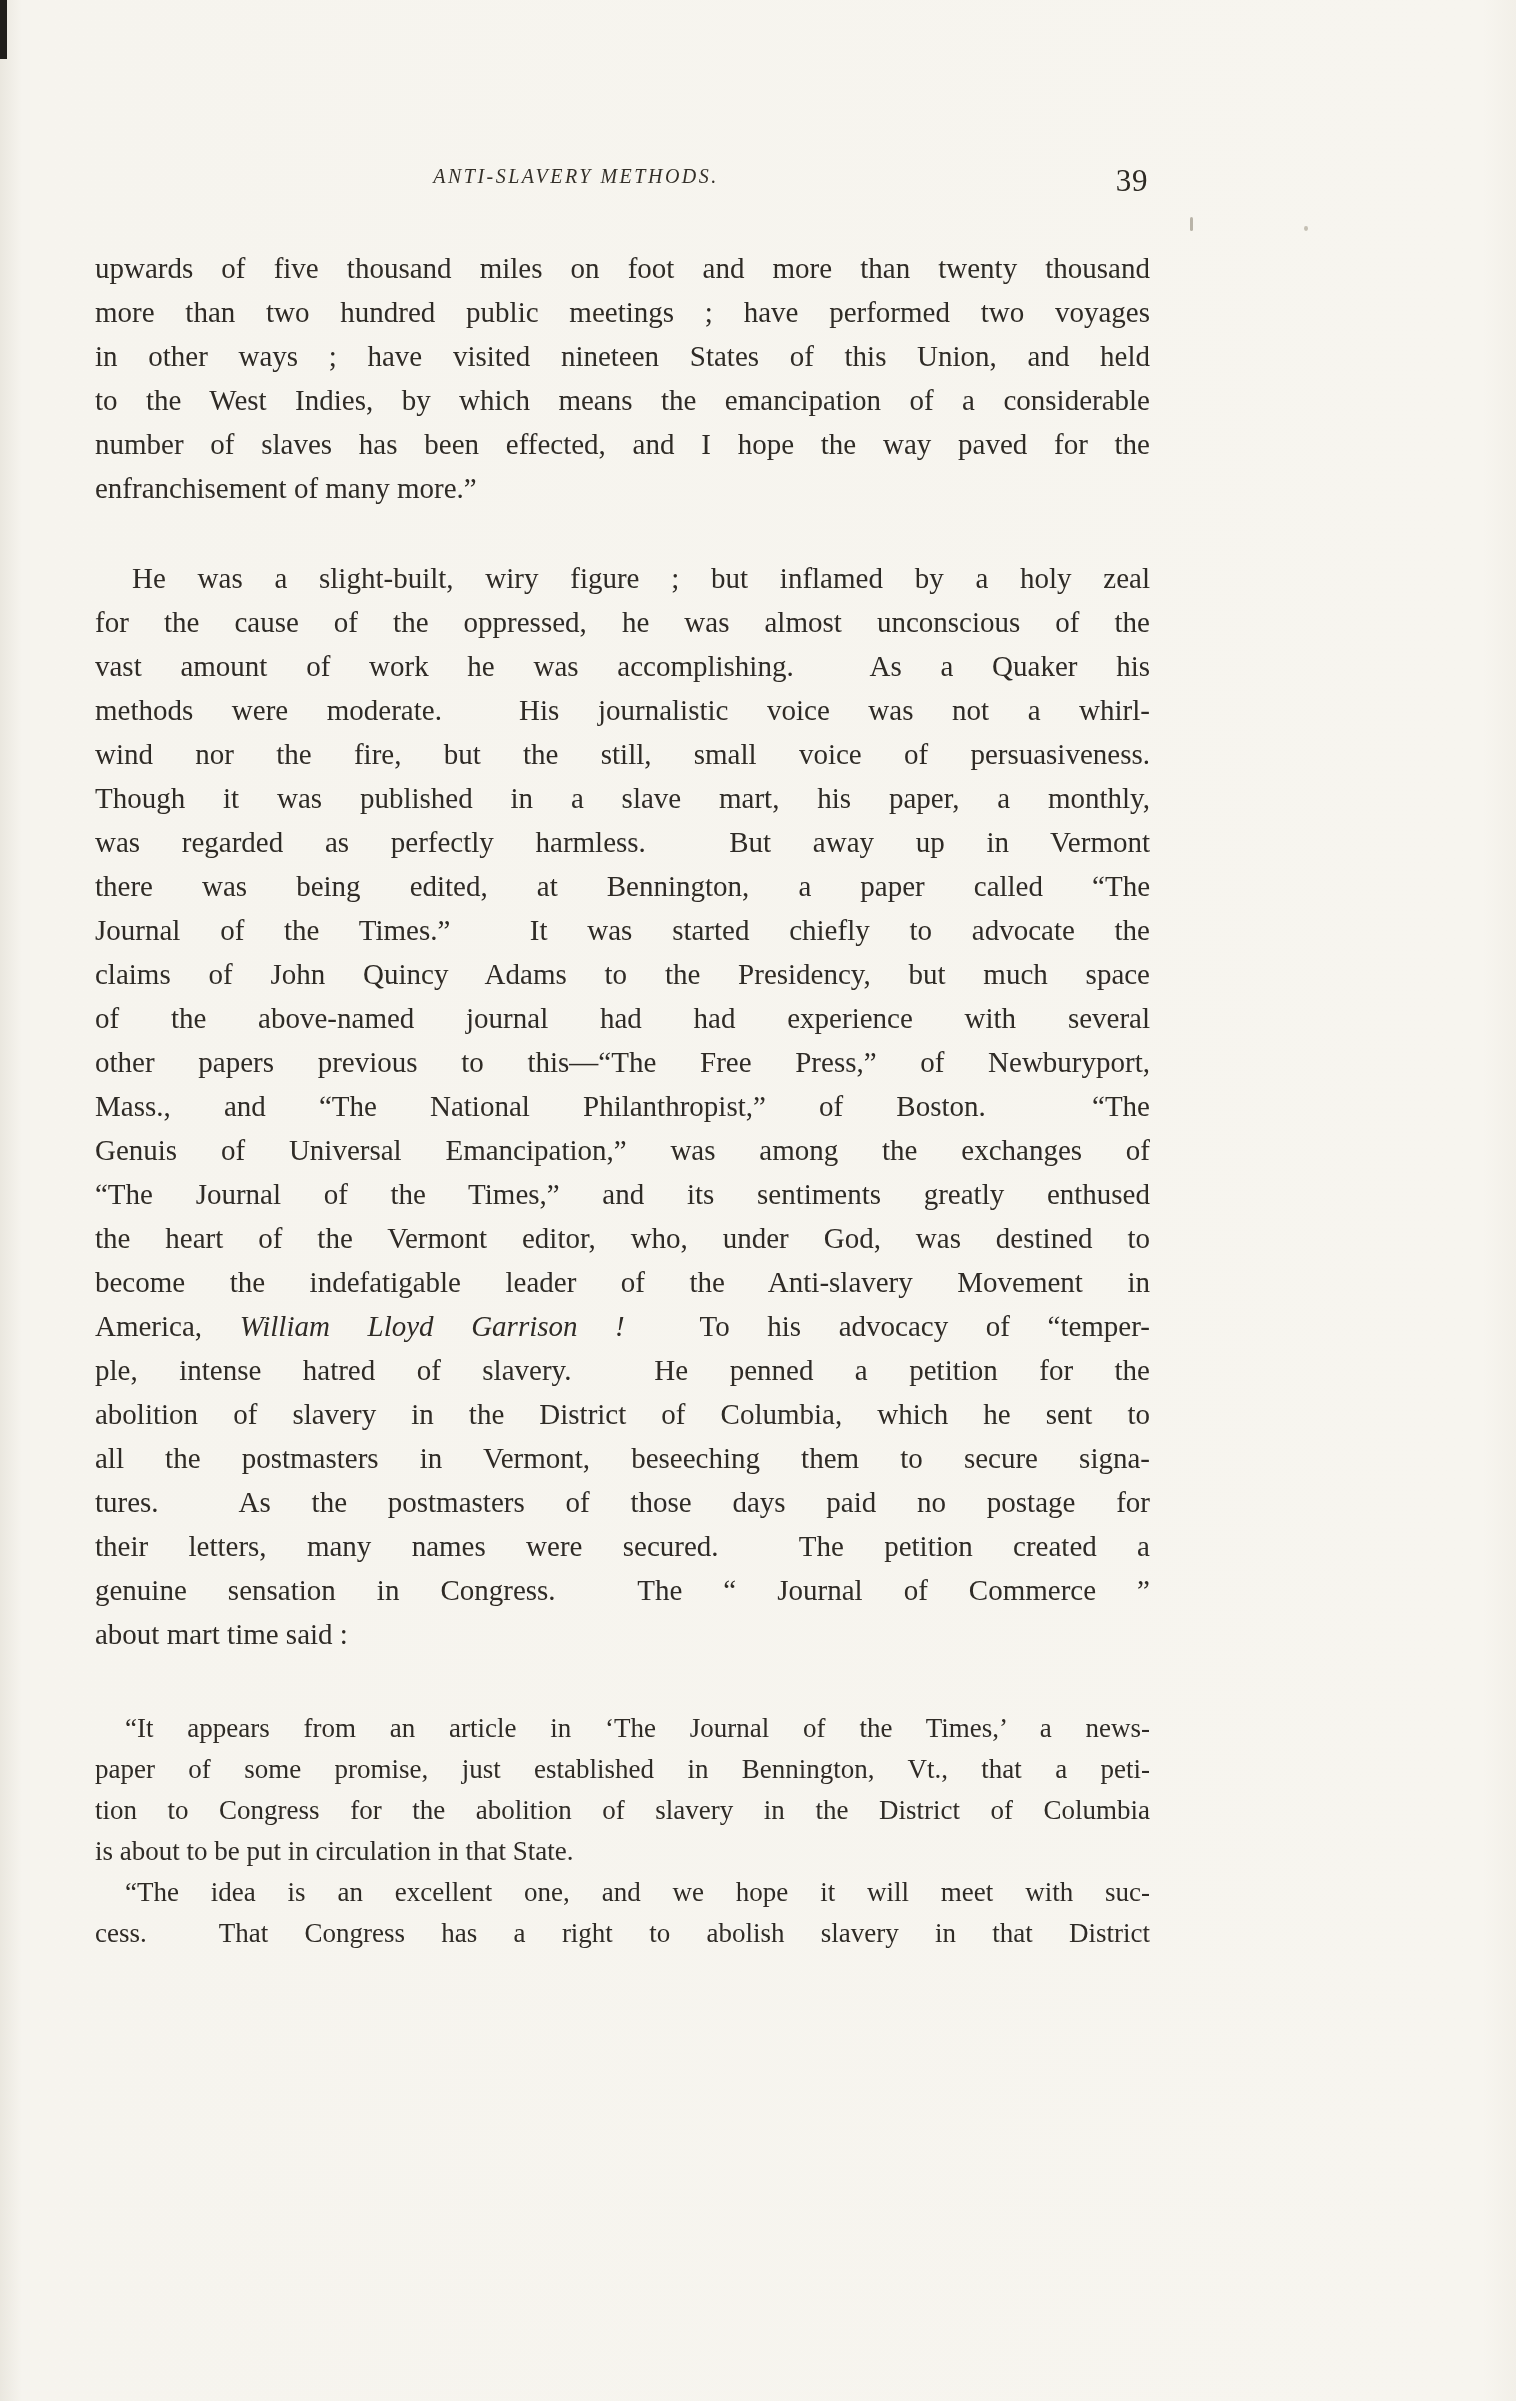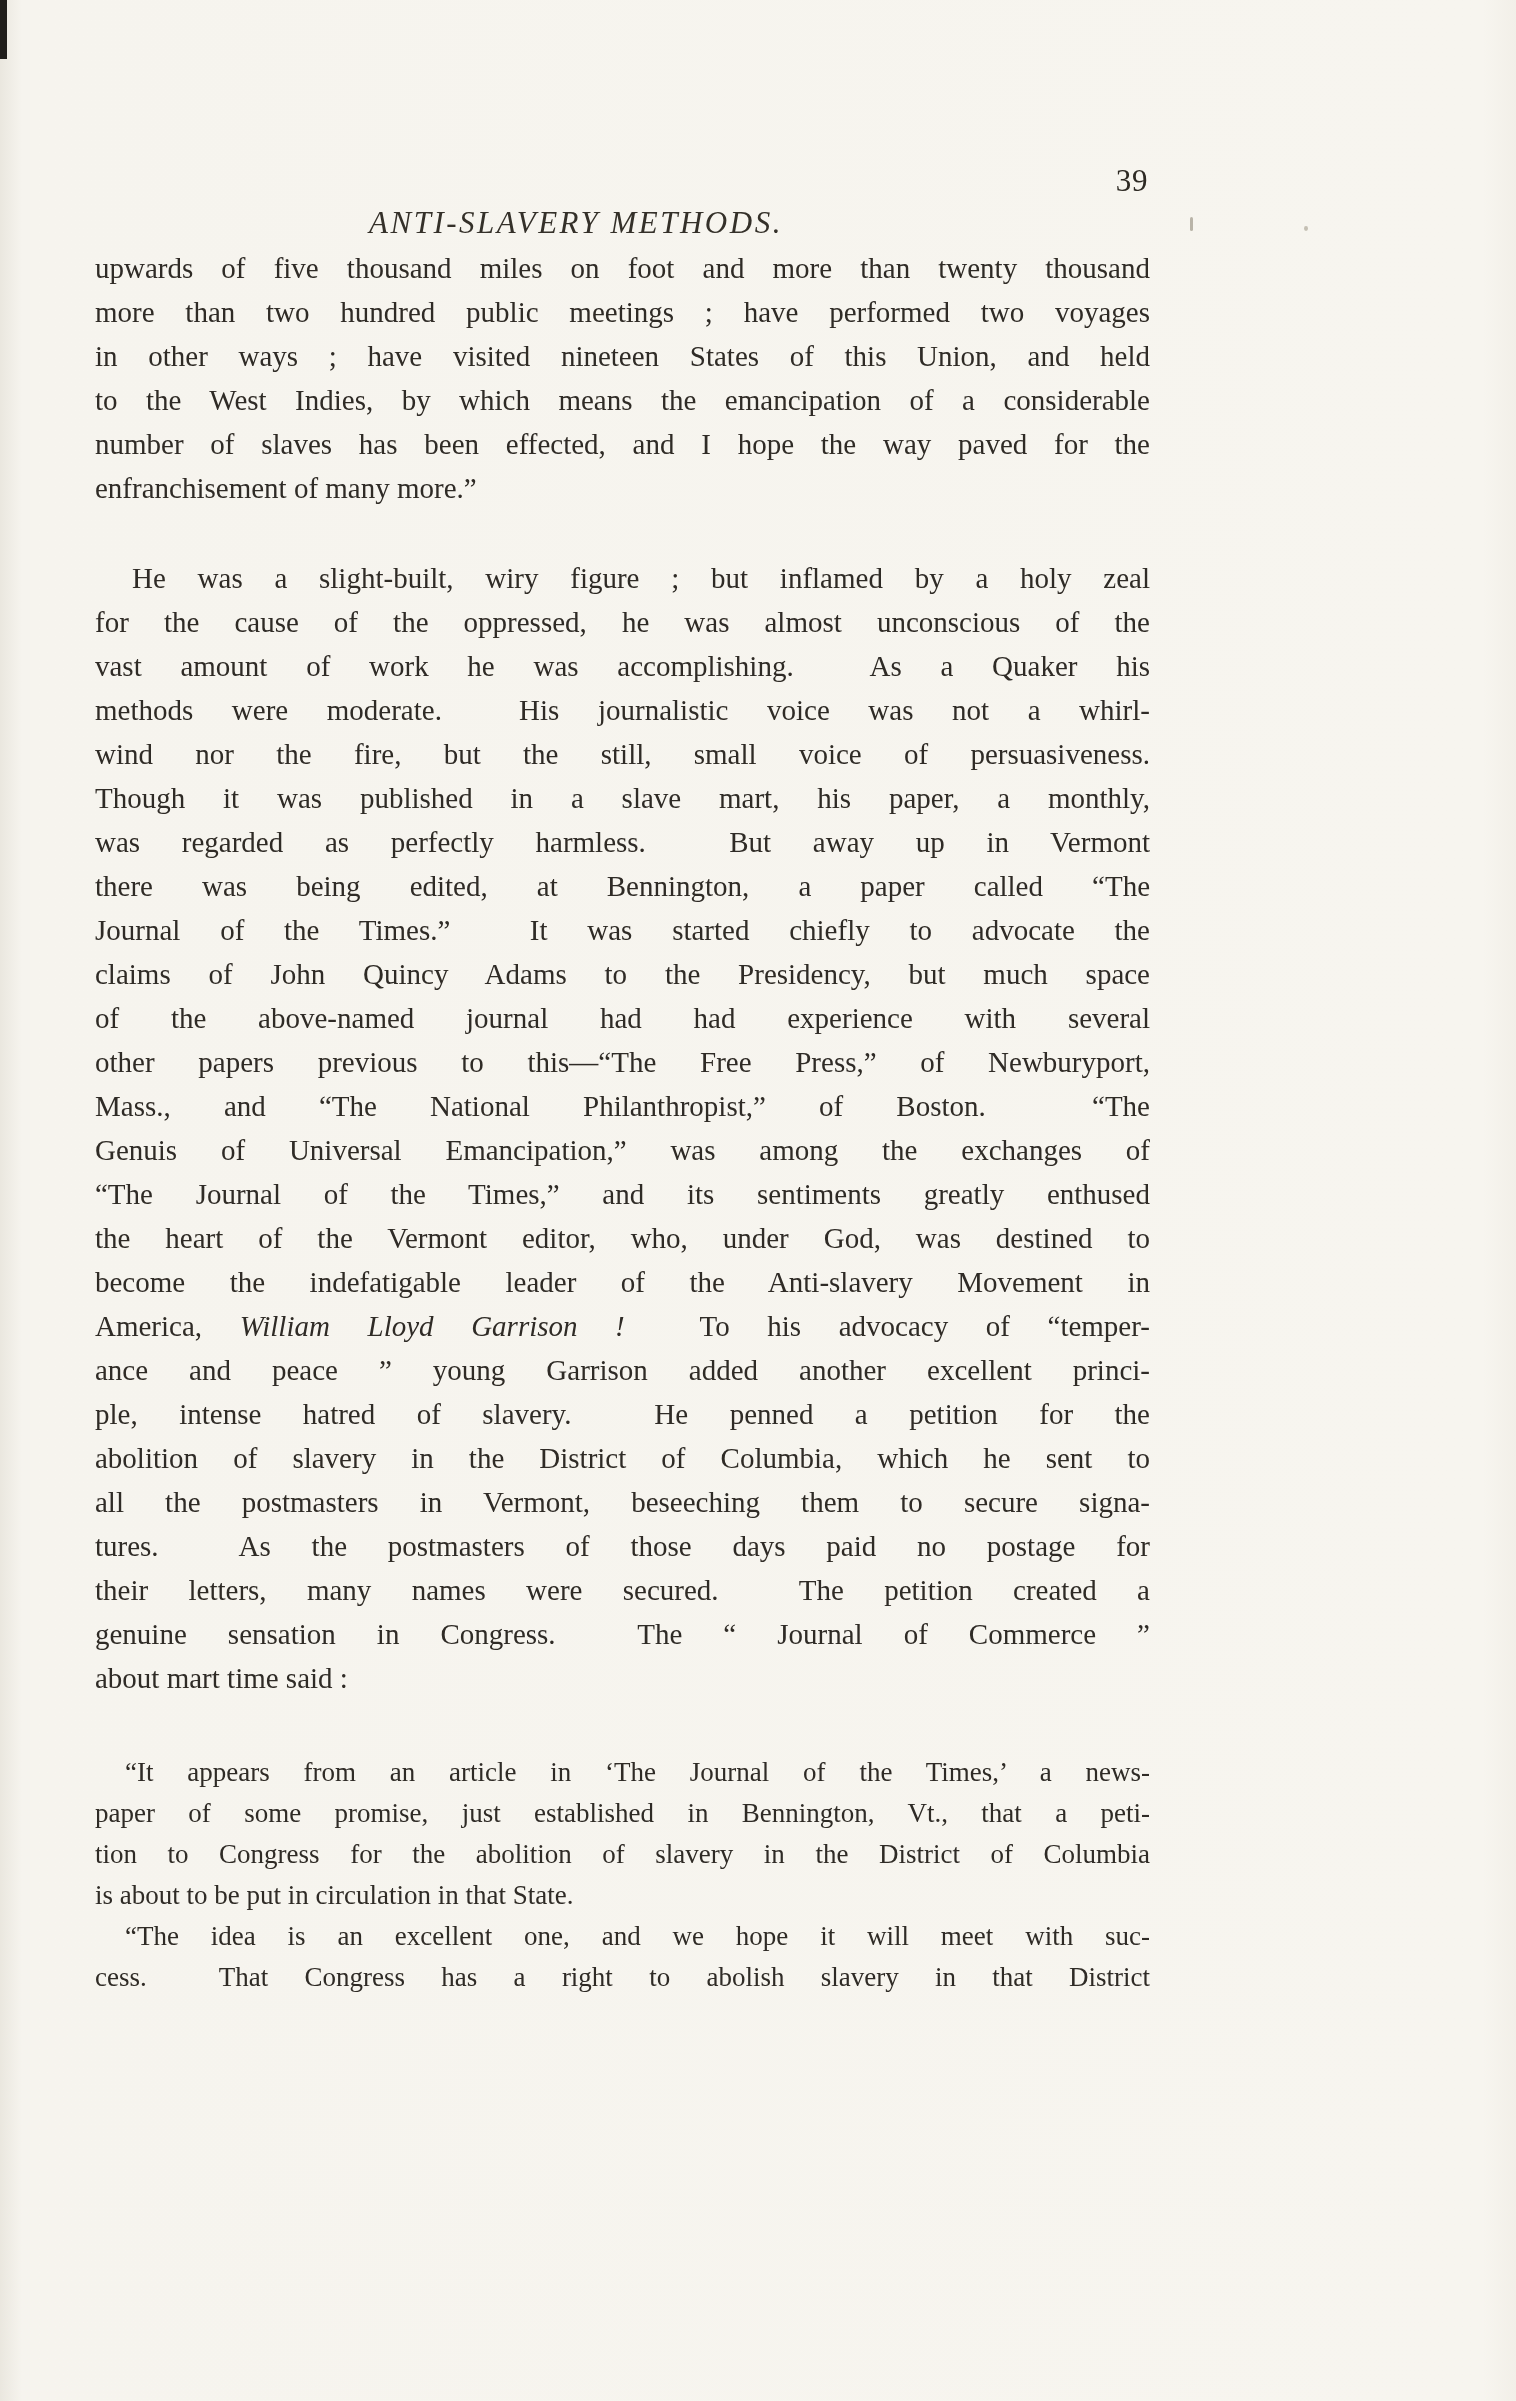--- a/index.html
+++ b/index.html
@@ -45,24 +45,23 @@
   .header {
     position: relative;
     margin-top: 165px;
     height: 42px;
   }
   .running-title {
     position: absolute;
     left: 0; right: 93px;
     text-align: center;
     font-style: italic;
-    font-size: 31px;
+    font-size: 20px;
     letter-spacing: 2.5px;
     color: #343029;
-    margin-top: 40px;
   }
   .page-number {
     position: absolute;
     right: 1.7px;
     top: -1.7px;
     font-size: 31px;
     letter-spacing: 0.8px;
     color: #2e2a24;
   }
   .body-text {
@@ -124,21 +123,20 @@
           <div class="tline">Journal of the Times.”  It was started chiefly to advocate the</div>
           <div class="tline">claims of John Quincy Adams to the Presidency, but much space</div>
           <div class="tline">of the above-named journal had had experience with several</div>
           <div class="tline">other papers previous to this—“The Free Press,” of Newburyport,</div>
           <div class="tline">Mass., and “The National Philanthropist,” of Boston.  “The</div>
           <div class="tline">Genuis of Universal Emancipation,” was among the exchanges of</div>
           <div class="tline">“The Journal of the Times,” and its sentiments greatly enthused</div>
           <div class="tline">the heart of the Vermont editor, who, under God, was destined to</div>
           <div class="tline">become the indefatigable leader of the Anti-slavery Movement in</div>
           <div class="tline"><span>America, </span><span class="it">William Lloyd Garrison !</span><span>  To his advocacy of “temper-</span></div>
-          <div class="tline">ance and peace ” young Garrison added another excellent princi-</div>
           <div class="tline">ple, intense hatred of slavery.  He penned a petition for the</div>
           <div class="tline">abolition of slavery in the District of Columbia, which he sent to</div>
           <div class="tline">all the postmasters in Vermont, beseeching them to secure signa-</div>
           <div class="tline">tures.  As the postmasters of those days paid no postage for</div>
           <div class="tline">their letters, many names were secured.  The petition created a</div>
           <div class="tline">genuine sensation in Congress.  The “ Journal of Commerce ”</div>
           <div class="tline tline-last">about mart time said :</div>
         </div>
         <div class="para quote">
           <div class="tline indent">“It appears from an article in ‘The Journal of the Times,’ a news-</div>

